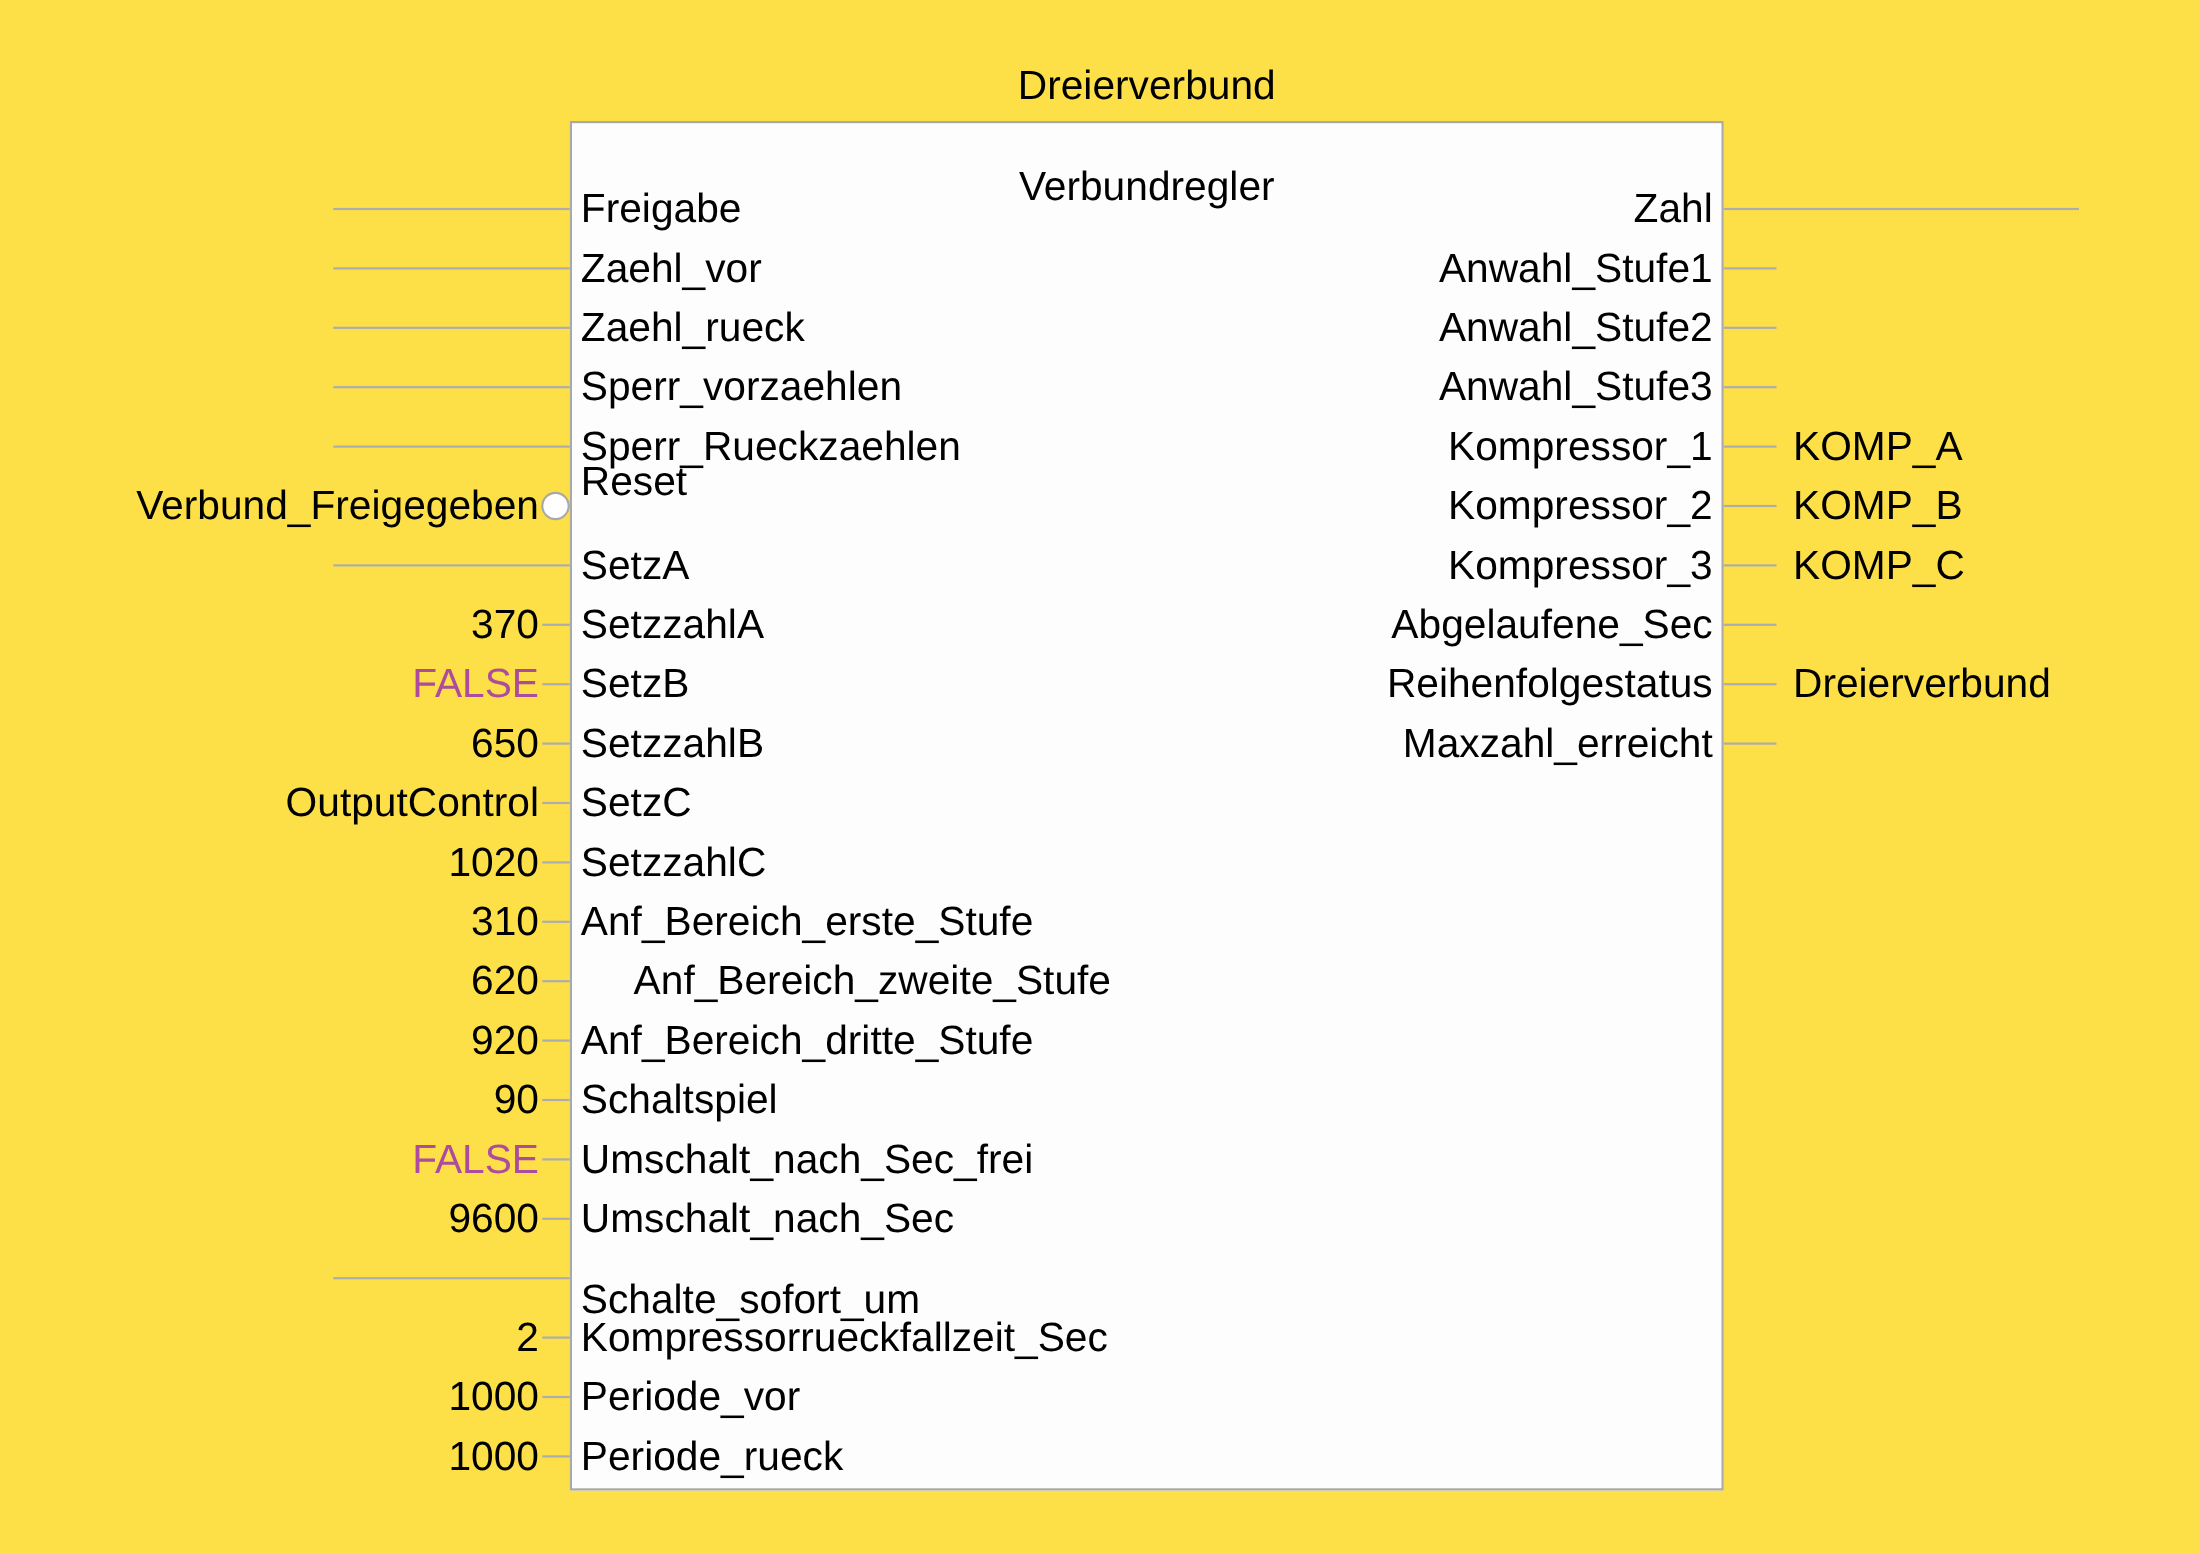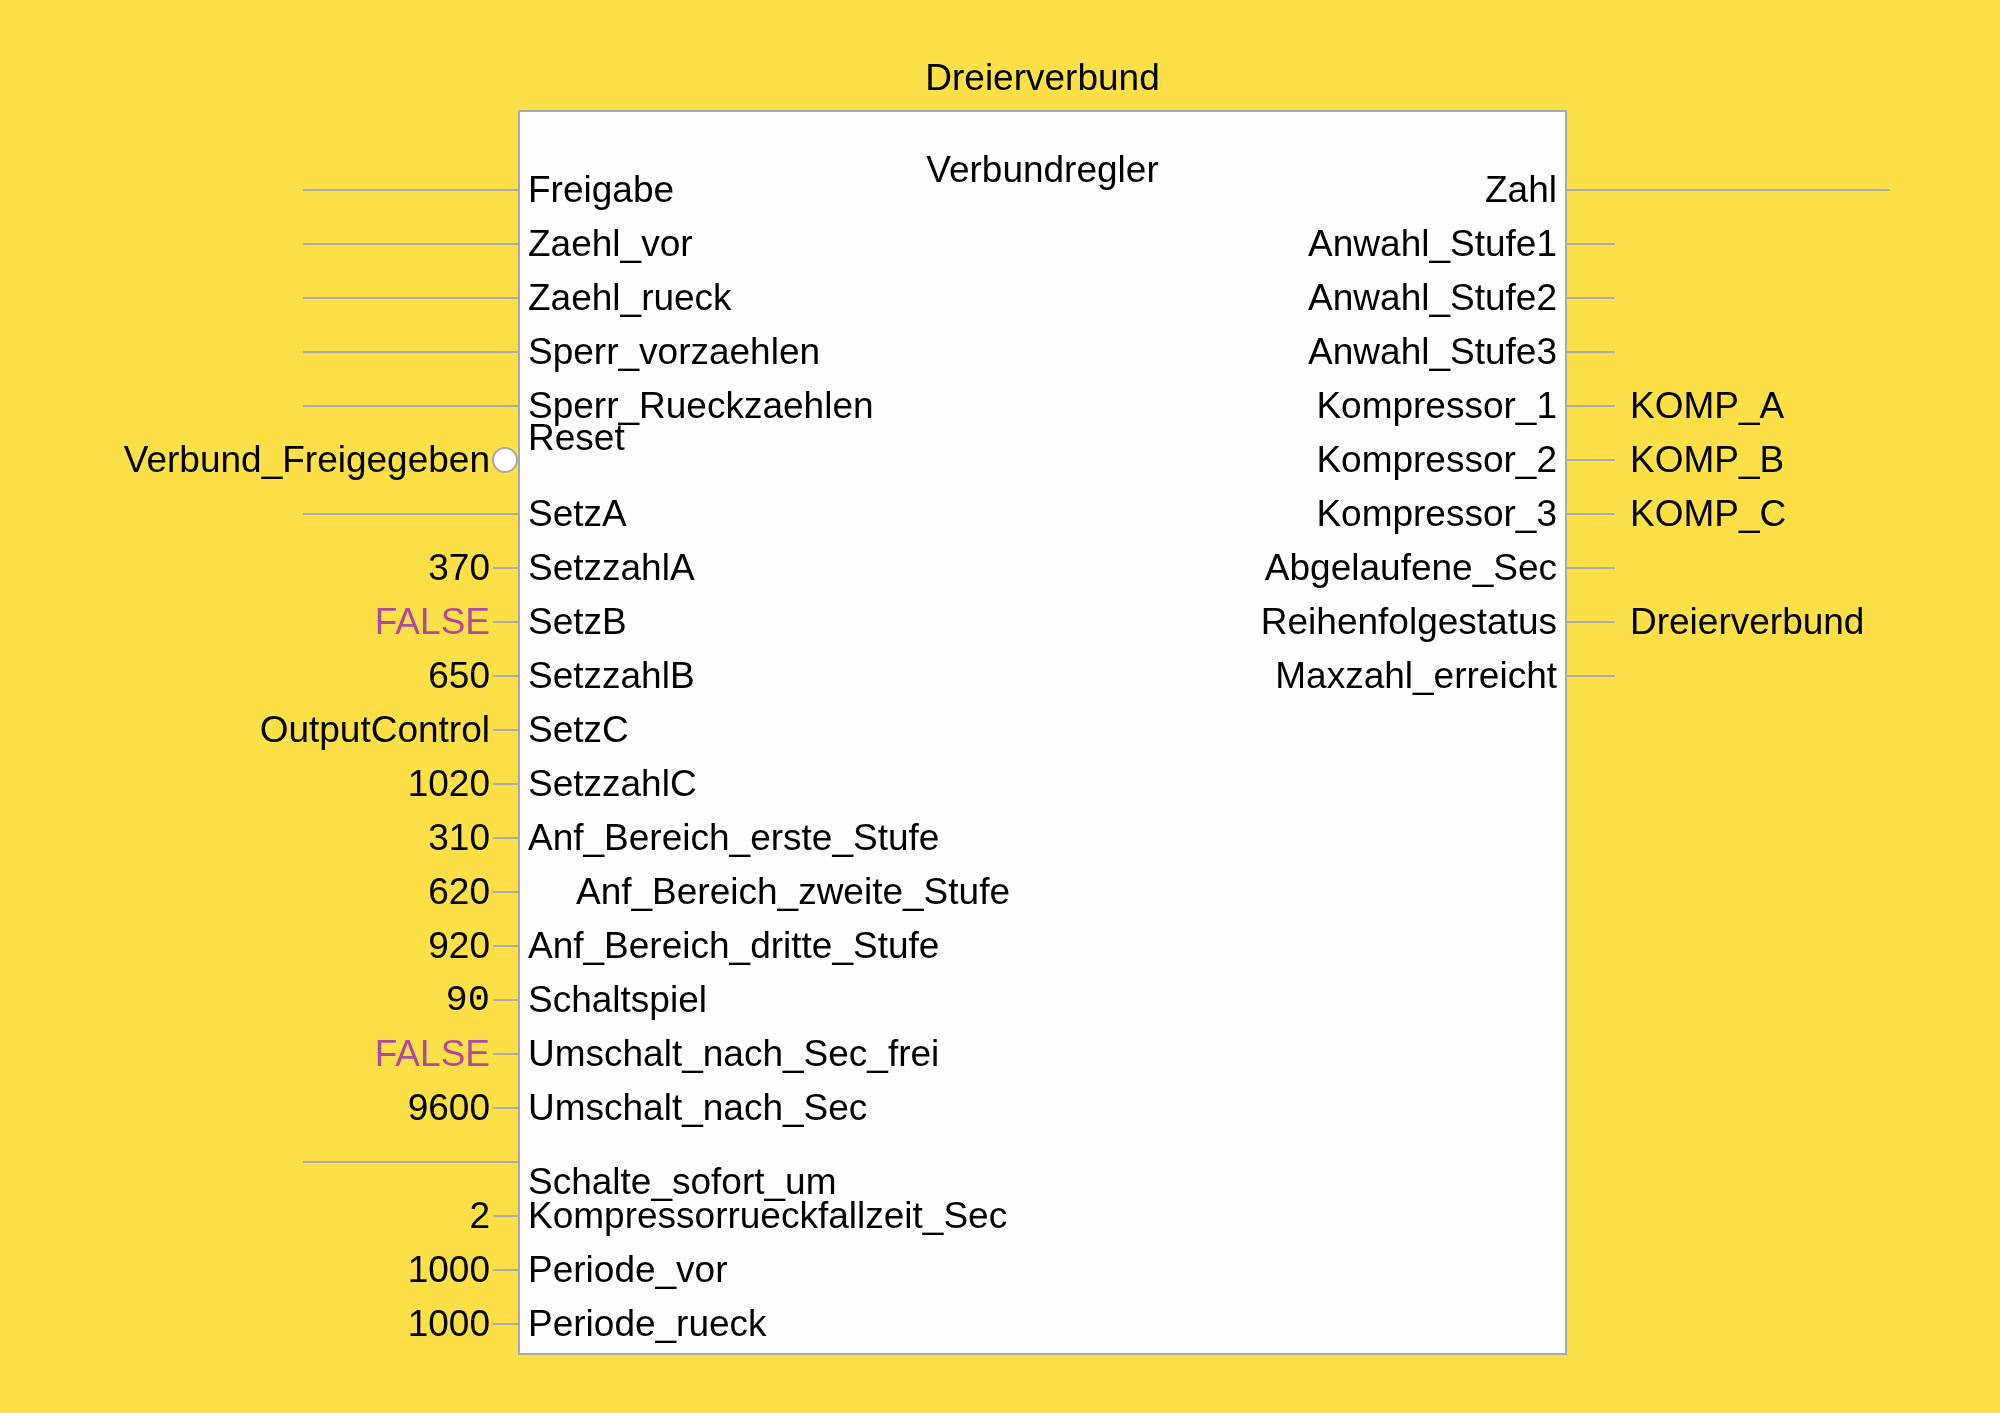--- a/index.html
+++ b/index.html
@@ -134,21 +134,21 @@
       <div class="txt in-label" style="top: 816px;">Anf_Bereich_erste_Stufe</div>
       <div class="txt in-value" style="top: 816px;">310</div>
       <div class="wire" style="left: 493px; width: 25px; top: 837px;"></div>
       <div class="txt in-label" style="top: 870px; margin-left: 48px;">Anf_Bereich_zweite_Stufe</div>
       <div class="txt in-value" style="top: 870px;">620</div>
       <div class="wire" style="left: 493px; width: 25px; top: 891px;"></div>
       <div class="txt in-label" style="top: 924px;">Anf_Bereich_dritte_Stufe</div>
       <div class="txt in-value" style="top: 924px;">920</div>
       <div class="wire" style="left: 493px; width: 25px; top: 945px;"></div>
       <div class="txt in-label" style="top: 978px;">Schaltspiel</div>
-      <div class="txt in-value" style="top: 978px; font-family: Liberation Mono, monospace;">90</div>
+      <div class="txt in-value" style="top: 978px;">90</div>
       <div class="wire" style="left: 493px; width: 25px; top: 999px;"></div>
       <div class="txt in-label" style="top: 1032px;">Umschalt_nach_Sec_frei</div>
       <div class="txt in-value" style="top: 1032px; color: rgb(173, 75, 158);">FALSE</div>
       <div class="wire" style="left: 493px; width: 25px; top: 1053px;"></div>
       <div class="txt in-label" style="top: 1086px;">Umschalt_nach_Sec</div>
       <div class="txt in-value" style="top: 1086px;">9600</div>
       <div class="wire" style="left: 493px; width: 25px; top: 1107px;"></div>
       <div class="txt in-label" style="top: 1160px;">Schalte_sofort_um</div>
       <div class="wire" style="left: 303px; width: 215px; top: 1161px;"></div>
       <div class="txt in-label" style="top: 1194px;">Kompressorrueckfallzeit_Sec</div>

